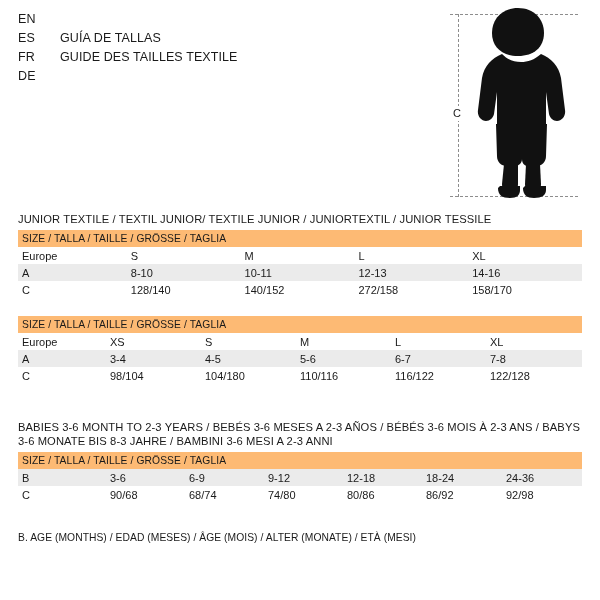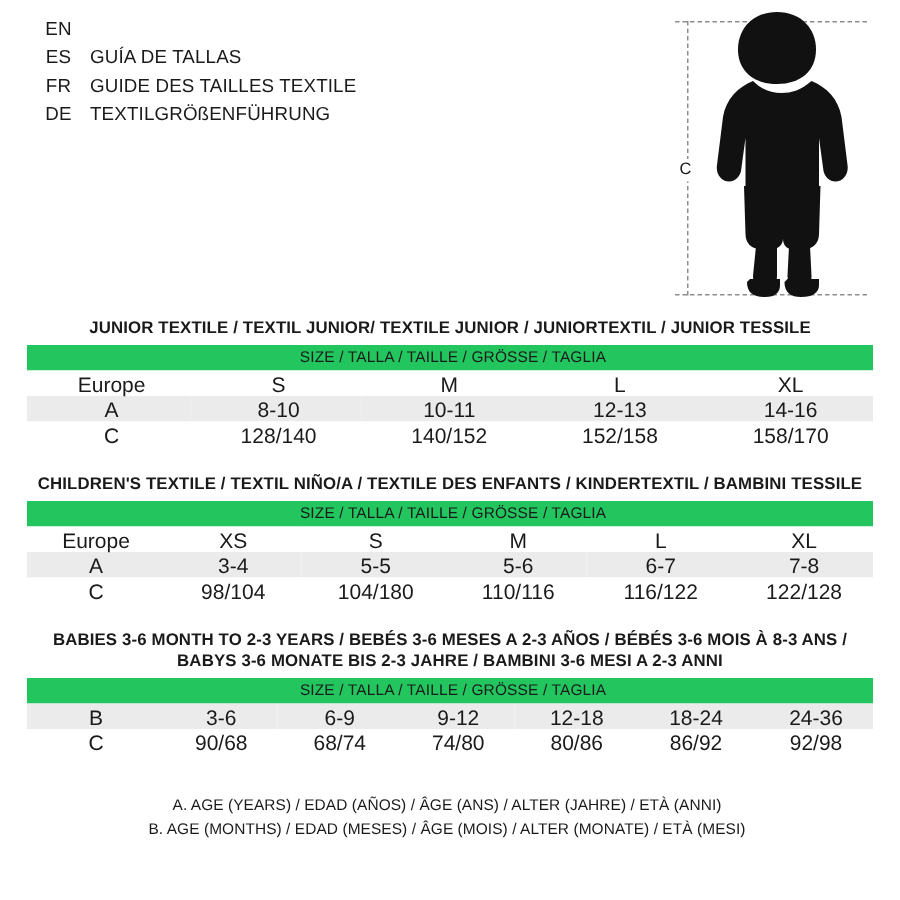--- a/index.html
+++ b/index.html
@@ -13,21 +13,20 @@
     font-family: "Liberation Sans", sans-serif;
     color: #1a1a1a;
     position: relative;
     overflow: hidden;
   }
   .page {
     position: relative;
     width: 600px;
     height: 568px;
     box-sizing: border-box;
-    text-align: center;
   }
 
   
   .header {
     position: absolute;
     left: 18px;
     top: 12px;
     width: 420px;
   }
   .lang-row {
@@ -90,39 +89,39 @@
   }
 
   
   .section {
     position: absolute;
     left: 18px;
     width: 564px;
   }
   .section-title {
     font-size: 11.2px;
-    font-weight: bold;
+    font-weight: normal;
     letter-spacing: 0.1px;
     margin-bottom: 4px;
     line-height: 14px;
   }
   table.size-table {
     border-collapse: collapse;
     width: 100%;
     table-layout: fixed;
   }
   table.size-table td {
-    font-size: 14px;
+    font-size: 11px;
     height: 17px;
     padding: 0 0 0 4px;
     vertical-align: middle;
     border: none;
   }
   tr.head-row td {
-    background: #22c55e;
+    background: #fdba74;
     font-size: 10.3px;
     letter-spacing: 0.1px;
   }
   tr.shade td {
     background: #ebebeb;
   }
   tr.plain td {
     background: #ffffff;
   }
 
@@ -151,21 +150,20 @@
     <div class="lang-row">
       <span class="lang-code">ES</span>
       <span class="lang-title">GUÍA DE TALLAS</span>
     </div>
     <div class="lang-row">
       <span class="lang-code">FR</span>
       <span class="lang-title">GUIDE DES TAILLES TEXTILE</span>
     </div>
     <div class="lang-row">
       <span class="lang-code">DE</span>
-      <span class="lang-title">TEXTILGRÖßENFÜHRUNG</span>
     </div>
   </div>
 
   <div class="figure-area">
     <div class="dash-top"></div>
     <div class="dash-bottom"></div>
     <div class="dash-vert"></div>
     <div class="c-label">C</div>
     <svg class="figure-svg" width="110" height="192" viewBox="0 0 110 192">
       <g fill="#111111">
@@ -225,29 +223,28 @@
           <td>A</td>
           <td>8-10</td>
           <td>10-11</td>
           <td>12-13</td>
           <td>14-16</td>
         </tr>
         <tr class="plain">
           <td>C</td>
           <td>128/140</td>
           <td>140/152</td>
-          <td>152/158</td>
+          <td>272/158</td>
           <td>158/170</td>
         </tr>
       </tbody>
     </table>
   </div>
 
   <div class="section" style="top: 316px;">
-    <div class="section-title">CHILDREN'S TEXTILE / TEXTIL NIÑO/A / TEXTILE DES ENFANTS / KINDERTEXTIL / BAMBINI TESSILE</div>
     <table class="size-table">
       <colgroup>
         <col style="width:88px">
           <col style="width:95px">
           <col style="width:95px">
           <col style="width:95px">
           <col style="width:95px">
           <col style="width:96px">
       </colgroup>
       <tbody>
@@ -258,39 +255,39 @@
           <td>Europe</td>
           <td>XS</td>
           <td>S</td>
           <td>M</td>
           <td>L</td>
           <td>XL</td>
         </tr>
         <tr class="shade">
           <td>A</td>
           <td>3-4</td>
-          <td>5-5</td>
+          <td>4-5</td>
           <td>5-6</td>
           <td>6-7</td>
           <td>7-8</td>
         </tr>
         <tr class="plain">
           <td>C</td>
           <td>98/104</td>
           <td>104/180</td>
           <td>110/116</td>
           <td>116/122</td>
           <td>122/128</td>
         </tr>
       </tbody>
     </table>
   </div>
 
   <div class="section" style="top: 420px;">
-    <div class="section-title">BABIES 3-6 MONTH TO 2-3 YEARS / BEBÉS 3-6 MESES A 2-3 AÑOS / BÉBÉS 3-6 MOIS À 8-3 ANS / BABYS 3-6 MONATE BIS 2-3 JAHRE / BAMBINI 3-6 MESI A 2-3 ANNI</div>
+    <div class="section-title">BABIES 3-6 MONTH TO 2-3 YEARS / BEBÉS 3-6 MESES A 2-3 AÑOS / BÉBÉS 3-6 MOIS À 2-3 ANS / BABYS 3-6 MONATE BIS 8-3 JAHRE / BAMBINI 3-6 MESI A 2-3 ANNI</div>
     <table class="size-table">
       <colgroup>
         <col style="width:88px">
           <col style="width:79px">
           <col style="width:79px">
           <col style="width:79px">
           <col style="width:79px">
           <col style="width:80px">
           <col style="width:80px">
       </colgroup>
@@ -314,17 +311,16 @@
           <td>74/80</td>
           <td>80/86</td>
           <td>86/92</td>
           <td>92/98</td>
         </tr>
       </tbody>
     </table>
   </div>
 
   <div class="footnotes">
-    <div class="footnote">A. AGE (YEARS) / EDAD (AÑOS) / ÂGE (ANS) / ALTER (JAHRE) / ETÀ (ANNI)</div>
     <div class="footnote">B. AGE (MONTHS) / EDAD (MESES) / ÂGE (MOIS) / ALTER (MONATE) / ETÀ (MESI)</div>
   </div>
 
 </div>
 
 </body></html>

